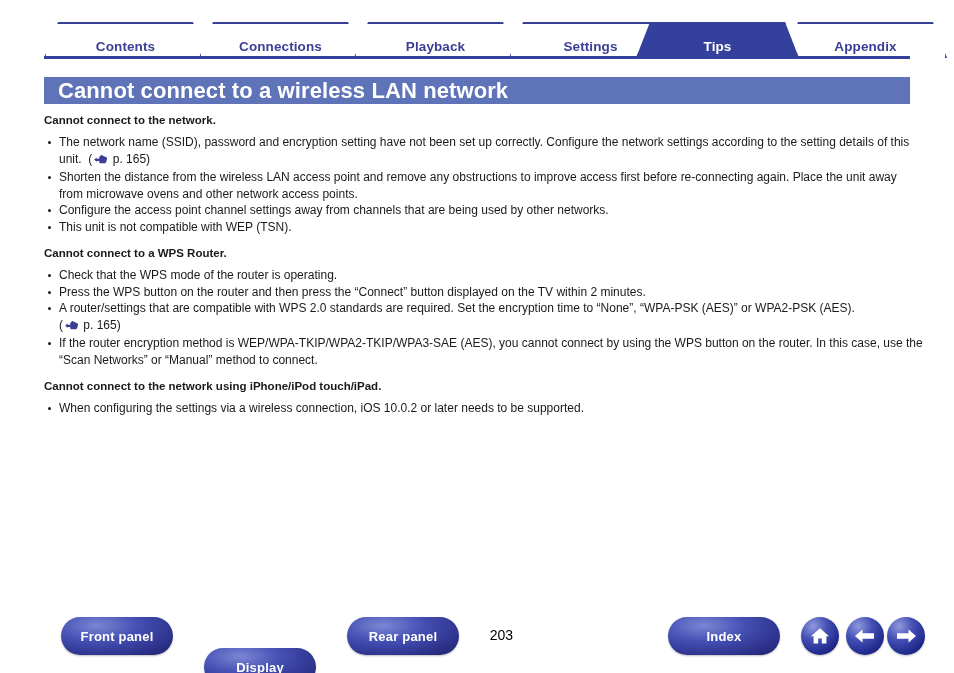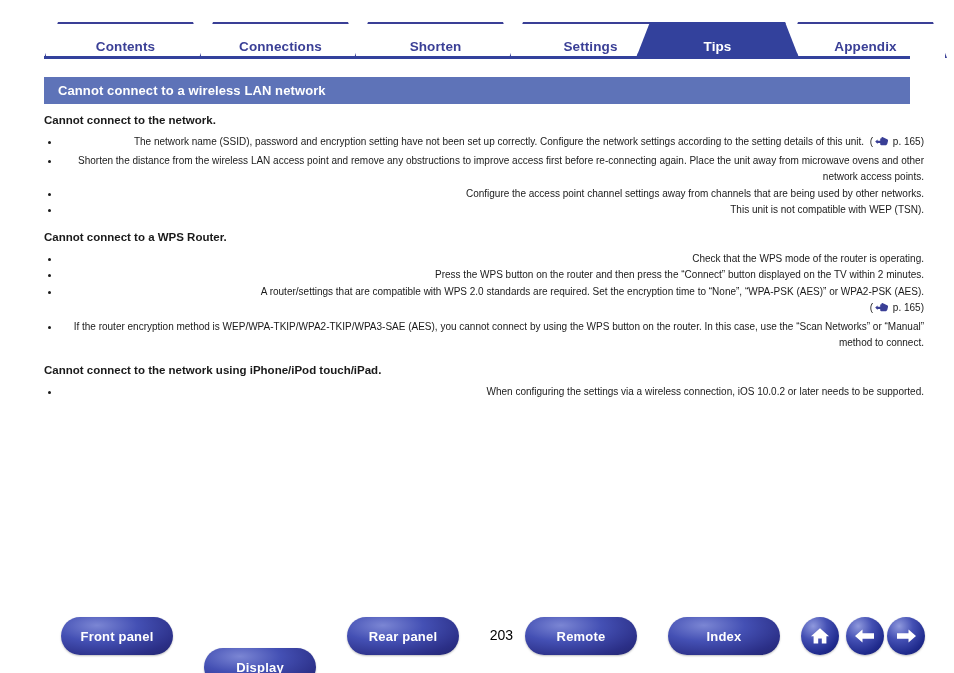--- a/index.html
+++ b/index.html
@@ -75,21 +75,21 @@
     left: 44px;
     top: 77px;
     width: 866px;
     height: 27px;
     background: #5e73b8;
     display: flex;
     align-items: center;
   }
   .title-bar .title-text {
     color: #ffffff;
-    font-size: 13px;
+    font-size: 22px;
     font-weight: bold;
     padding-left: 14px;
     letter-spacing: 0.1px;
   }
 
   
   .content {
     position: absolute;
     left: 44px;
     top: 113px;
@@ -106,25 +106,24 @@
     line-height: 14px;
   }
   ul.bullets {
     list-style: none;
     margin: 0;
     padding: 0;
   }
   ul.bullets li {
     position: relative;
     padding-left: 15px;
-    font-size: 10px;
+    font-size: 12px;
     line-height: 16.5px;
     color: #1a1a1a;
     margin-bottom: 0px;
-    text-align: right;
   }
   ul.bullets li::before {
     content: "";
     position: absolute;
     left: 4px;
     top: 7px;
     width: 3px;
     height: 3px;
     background: #1a1a1a;
     border-radius: 50%;
@@ -189,21 +188,21 @@
 
 <div class="tabbar">
   <div class="tabs-row">
     <div class="tab" style="left:0px;width:163px;">
       <span class="tab-inner">Contents</span>
     </div>
     <div class="tab" style="left:155px;width:163px;">
       <span class="tab-inner">Connections</span>
     </div>
     <div class="tab" style="left:310px;width:163px;">
-      <span class="tab-inner">Shorten</span>
+      <span class="tab-inner">Playback</span>
     </div>
     <div class="tab" style="left:465px;width:163px;">
       <span class="tab-inner">Settings</span>
     </div>
     <div class="tab active" style="left:592px;width:163px;">
       <span class="tab-inner">Tips</span>
     </div>
     <div class="tab" style="left:740px;width:163px;">
       <span class="tab-inner">Appendix</span>
     </div>
@@ -256,23 +255,20 @@
   </div>
   <div class="pill" style="left:188px;width:112px;margin-top:31px;">
     <span>Display</span>
   </div>
   <div class="pill" style="left:331px;width:112px;">
     <span>Rear panel</span>
   </div>
 
   <div class="pagenum">203</div>
 
-  <div class="pill" style="left:509px;width:112px;">
-    <span>Remote</span>
-  </div>
   <div class="pill" style="left:652px;width:112px;">
     <span>Index</span>
   </div>
 
   <div class="circle-btn" style="left:785px;">
     <span>
       <svg width="22" height="20" viewBox="0 0 22 20">
         <path d="M11 2.2 L20 10.2 L17.4 10.2 L17.4 17.4 L12.8 17.4 L12.8 12.4 L9.2 12.4 L9.2 17.4 L4.6 17.4 L4.6 10.2 L2 10.2 Z" fill="#ffffff"></path>
       </svg>
     </span>

